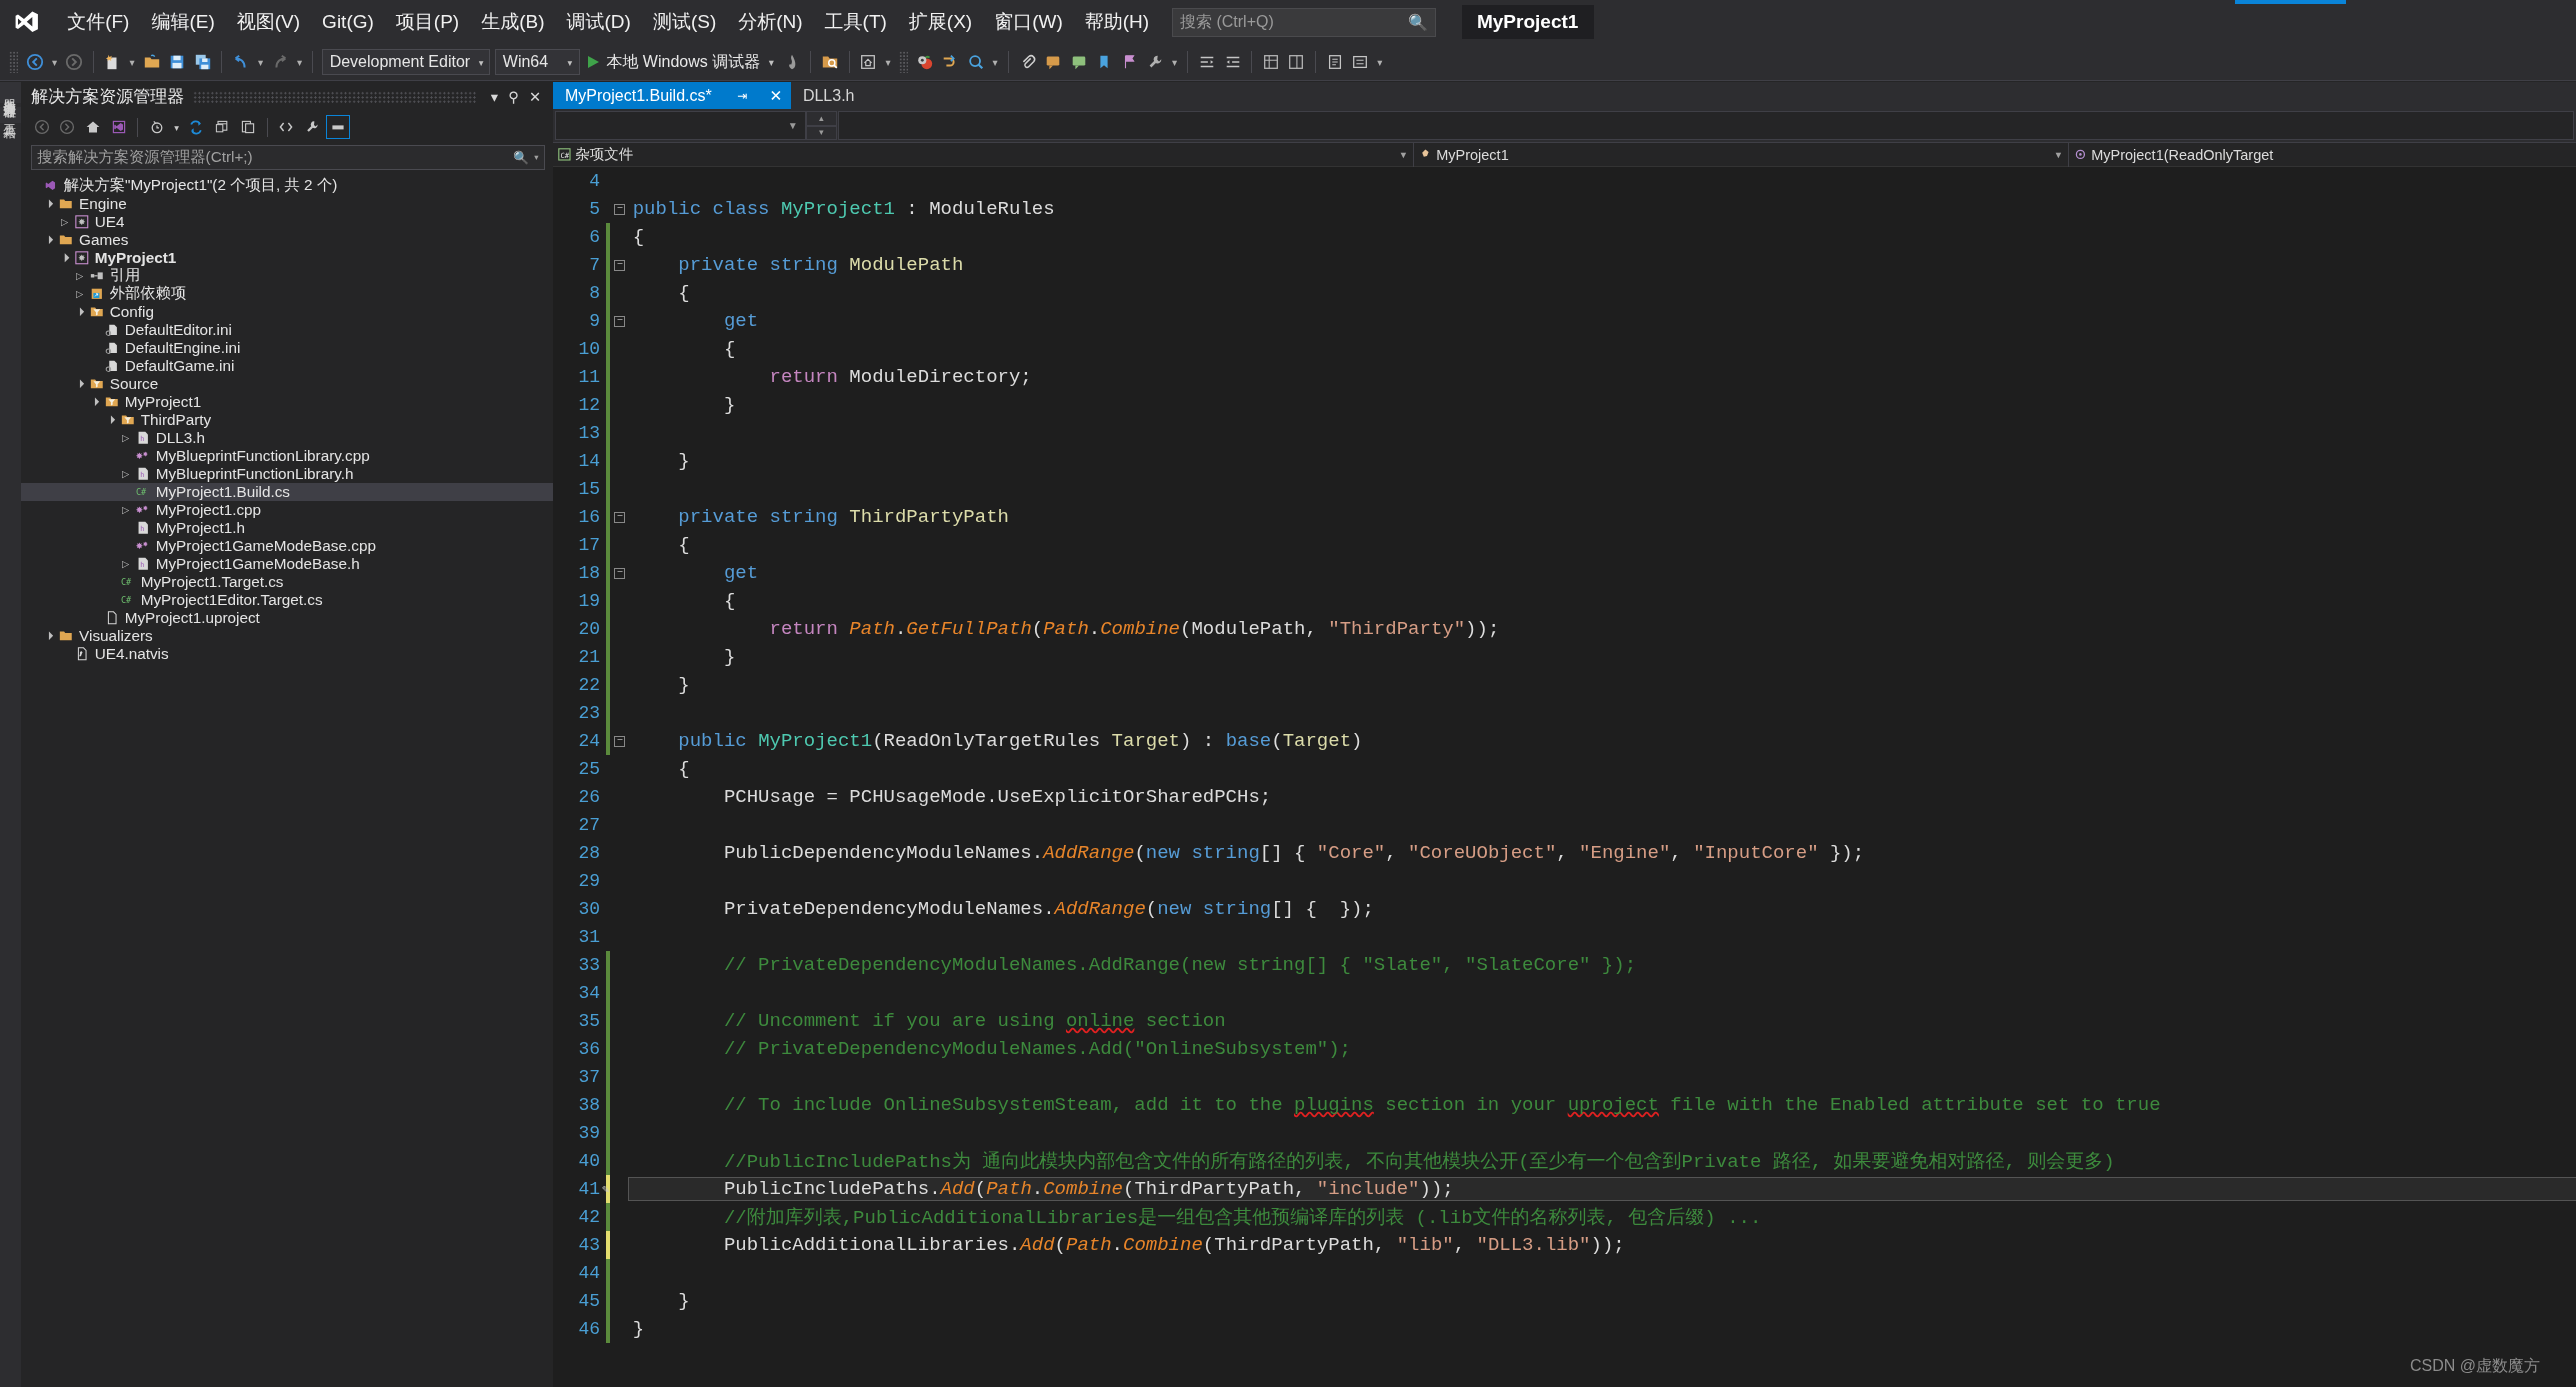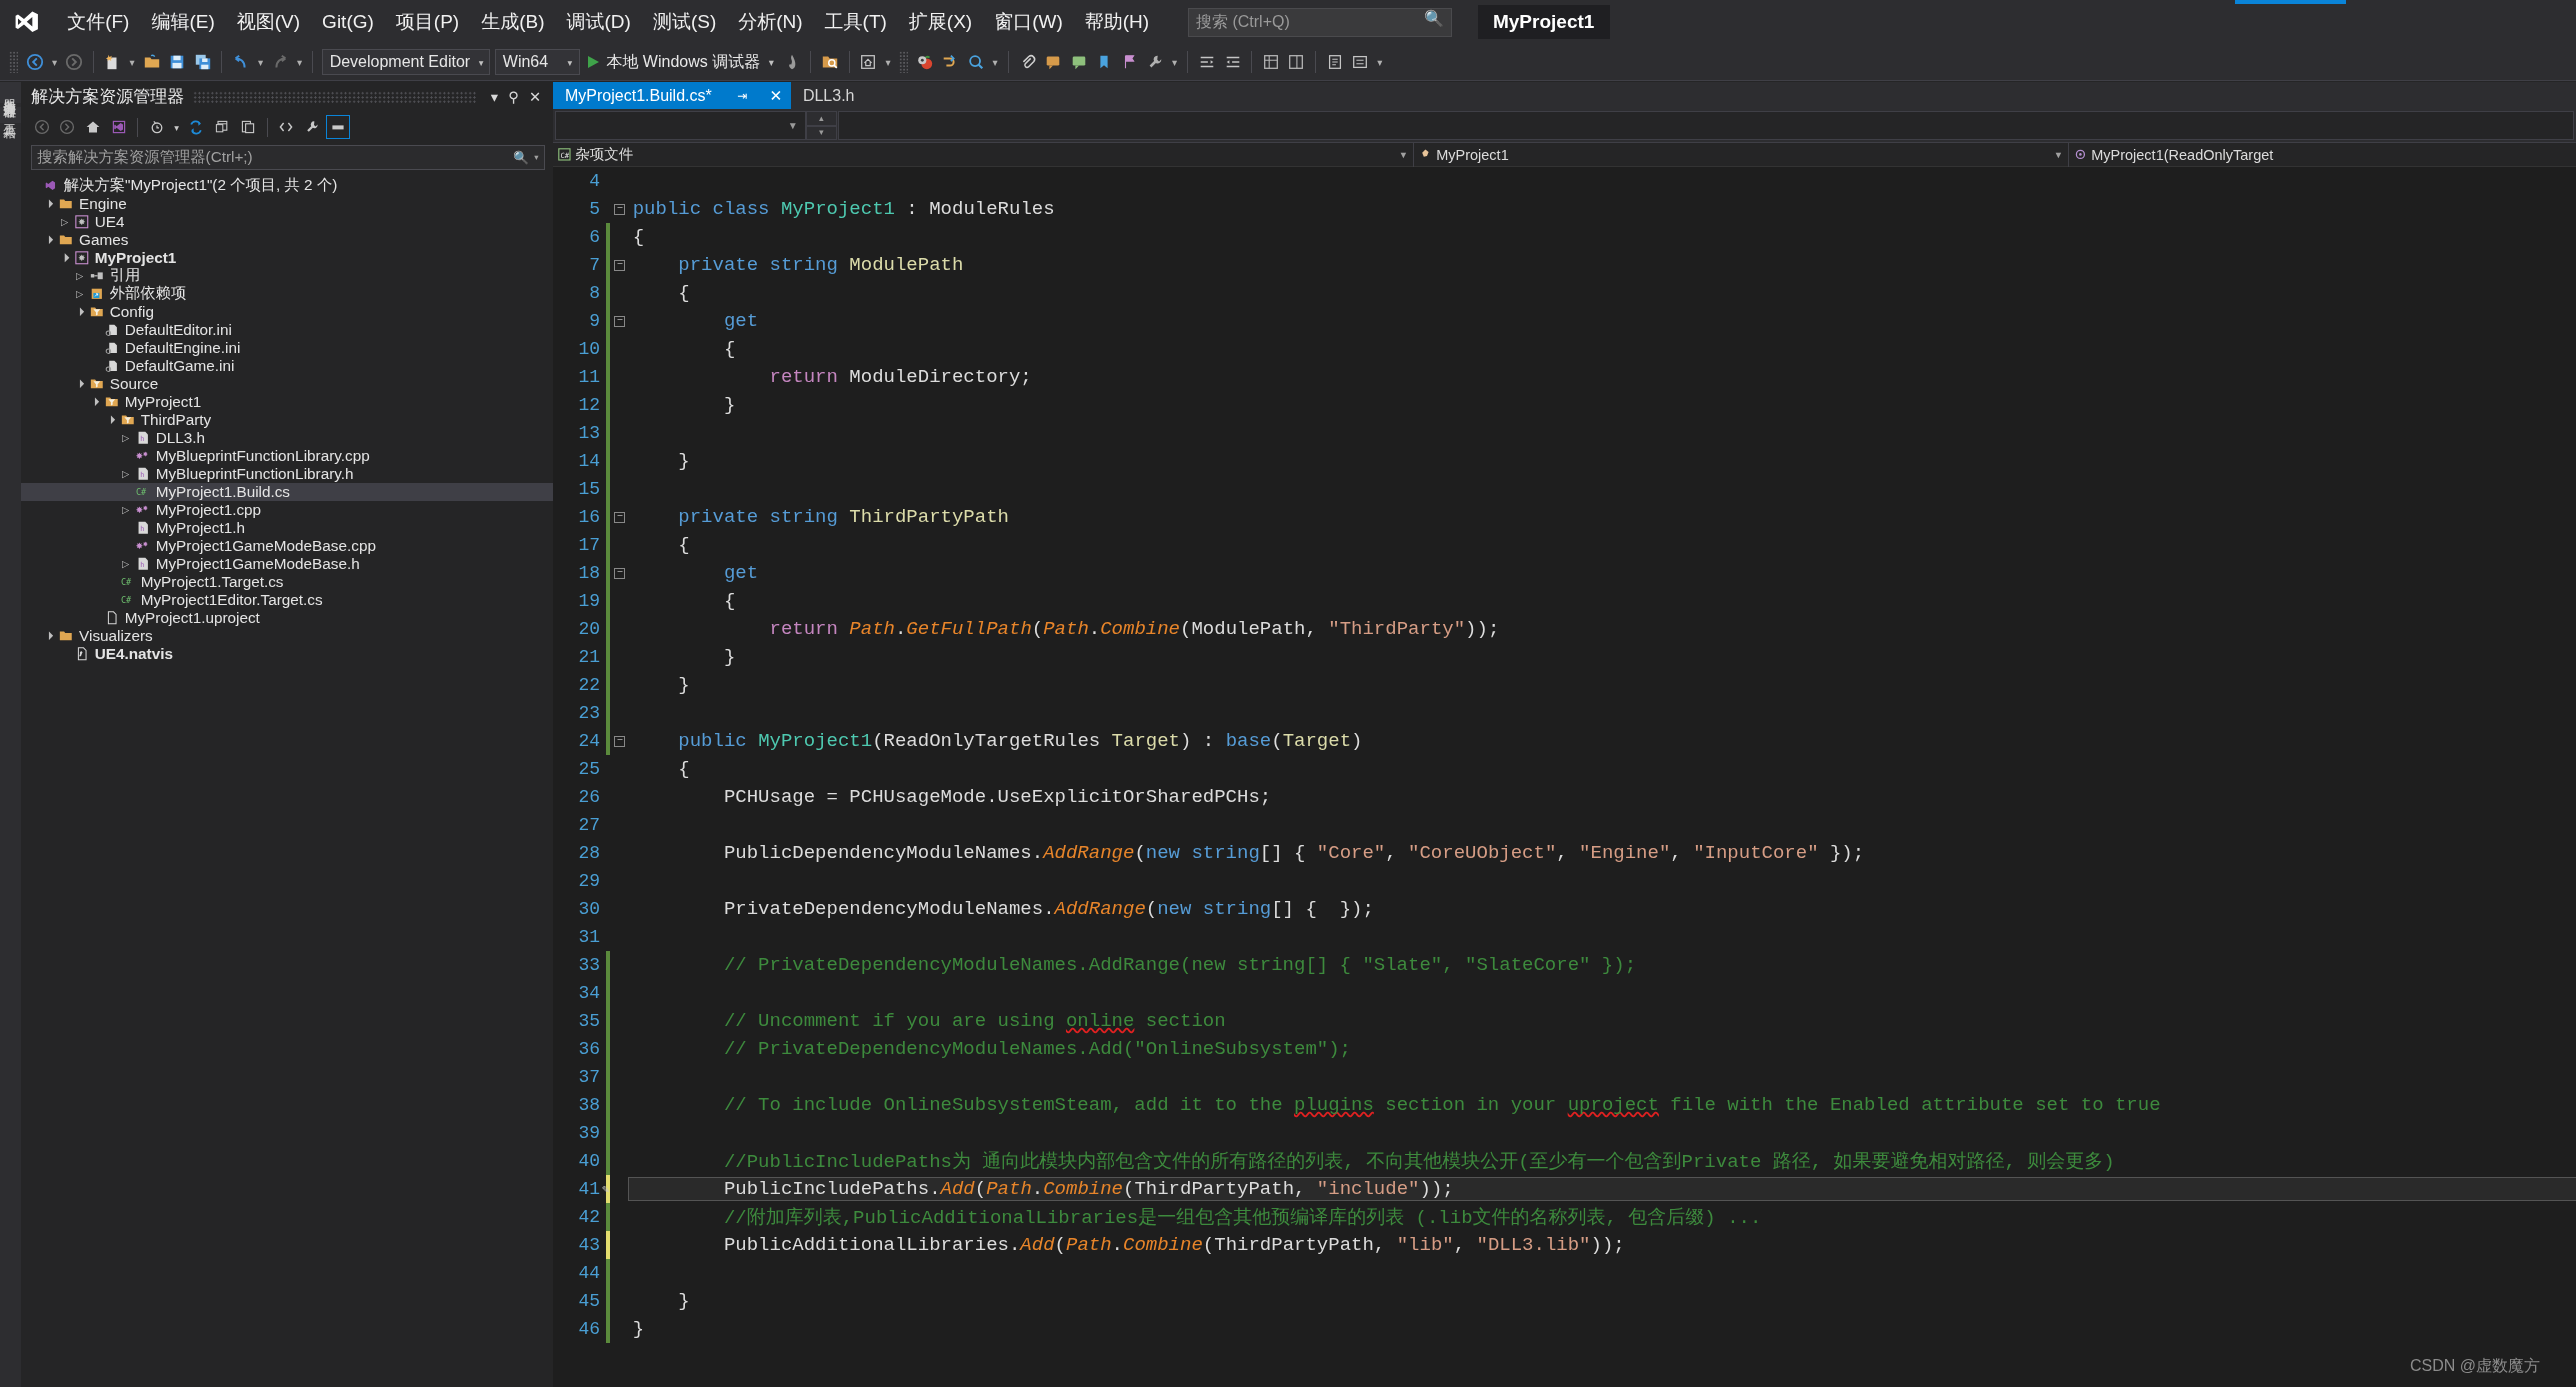--- a/index.html
+++ b/index.html
@@ -16,22 +16,22 @@
     height: 44px; background: #2d2d30; display: flex; align-items: center;
     padding-left: 10.2px; position: relative;
   }
   .vs-logo { width: 34px; height: 29px; display:flex; align-items:center; justify-content:center; margin-right: 12px; }
   .vs-logo svg { width: 25.5px; height: 25.5px; }
   .menu-item {
     color: #f1f1f1; font-size: 19px; padding: 5.1px 11px; white-space: nowrap;
     font-family: "Liberation Sans", sans-serif;
   }
   .search-box {
-    margin-left: 28px; width: 264px; height: 29px; background: #3a3a3c;
-    border: 0.9px solid #4a4a4d; display: flex; 
+    margin-left: 12px; width: 264px; height: 29px; background: #3a3a3c;
+    border: 0.9px solid #4a4a4d; display: flex; align-items: center;
     padding: 0 6.8px; position: relative;
   }
   .search-box input {
     background: transparent; border: 0; outline: none; color: #c0c0c0;
     font-size: 16px; width: 100%; font-family: "Liberation Sans", sans-serif;
   }
   .search-box input::placeholder { color: #9a9a9a; }
   .search-mag { color: #d0d0d0; font-size: 16px; }
   .proj-title {
     margin-left: 25.5px; color: #ffffff; font-size: 19px; font-weight: bold;
@@ -723,21 +723,21 @@
         </div>
         <div class="tn" style="padding-left: 20.4px;">
           <span class="arrow" style="transform: rotate(-45deg); font-size: 7.7px;">◢</span>
           <span class="icon">
             <svg viewBox="0 0 16 16">
               <path d="M1 3 h5 l1.3 1.8 H15 v8.5 H1 Z" fill="#e0a752"></path>
             </svg>
           </span>
           <span class="lbl">Visualizers</span>
         </div>
-        <div class="tn" style="padding-left: 36px; font-weight: bold;">
+        <div class="tn" style="padding-left: 36px;">
           <span class="arrow"></span>
           <span class="icon">
             <svg viewBox="0 0 16 16">
               <path d="M4 1 h6 l3 3 v11 H4 Z" fill="none" stroke="#d8d8d8" stroke-width="1.2"></path>
               <path d="M8 5 a2 2 0 0 0 -2 3 l-1 3 h2 l1 -3 a2 2 0 0 0 0 -3" fill="#d8d8d8"></path>
             </svg>
           </span>
           <span class="lbl">UE4.natvis</span>
         </div>
       </div>

